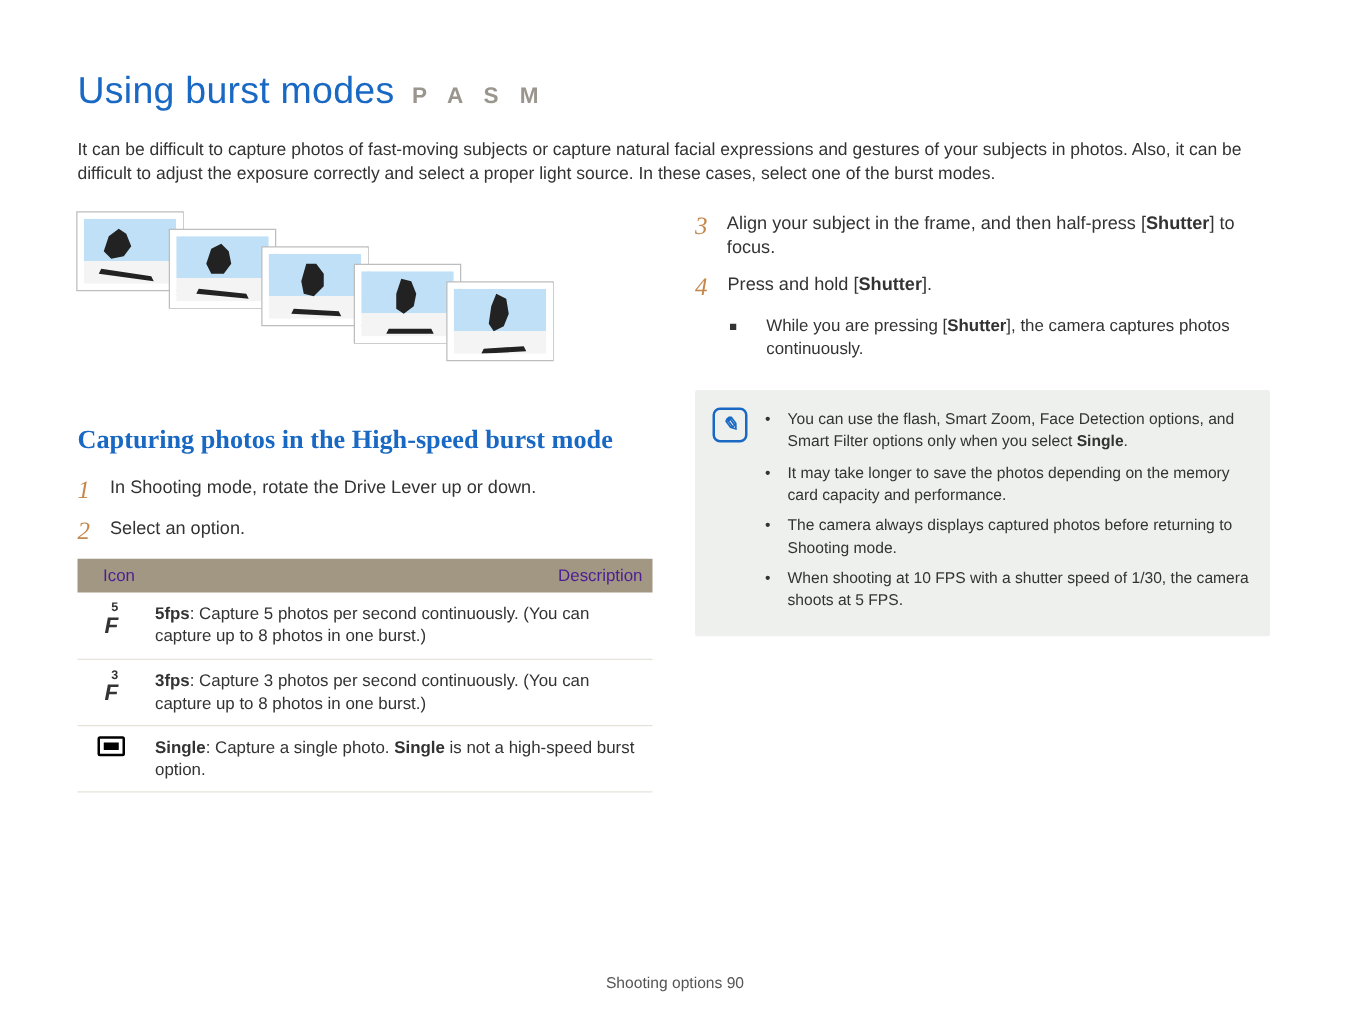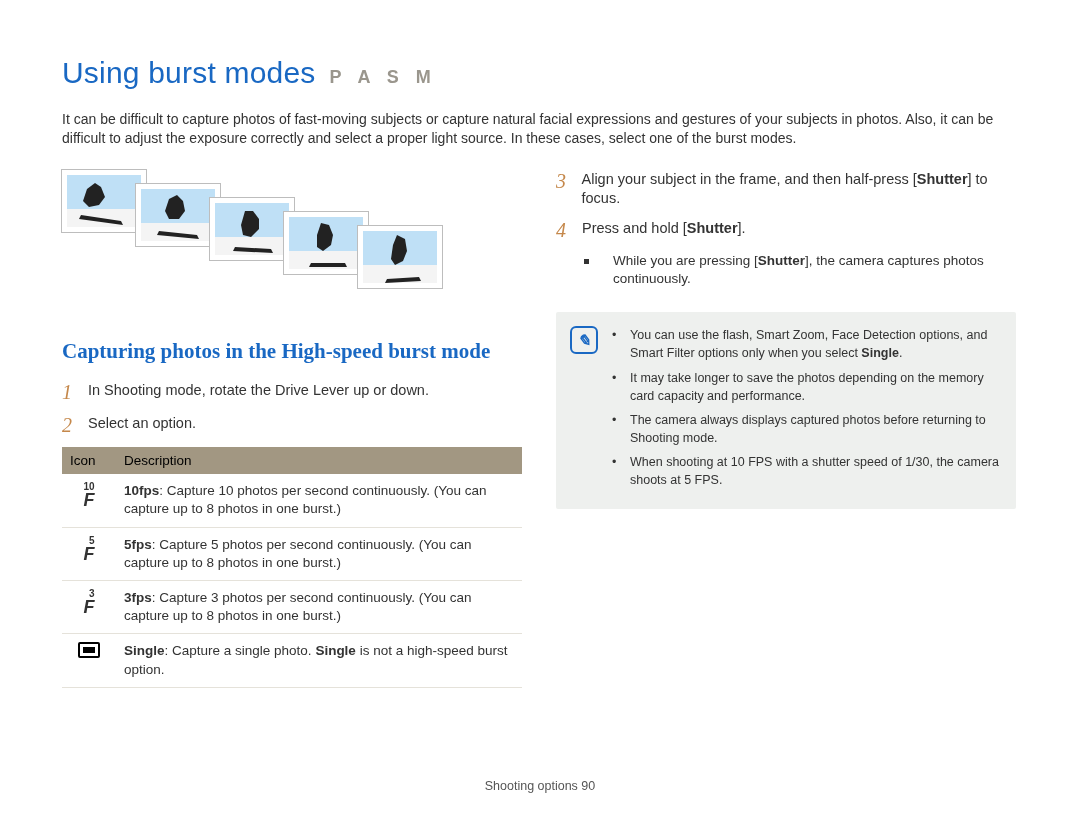--- a/index.html
+++ b/index.html
@@ -26,21 +26,21 @@
     background: linear-gradient(#bfe0f6 0 65%, #f4f4f4 65% 100%);
     overflow: hidden;
   }
   .thumb svg { display: block; }
   .subhead { font-size: 21px; color: #1968c3; line-height: 1.3; margin-bottom: 16px; font-family: Liberation Serif, serif; }
   .step { display: flex; gap: 10px; margin-bottom: 10px; align-items: flex-start; }
   .step-num { font-style: italic; font-size: 20px; color: #c5884b; width: 16px; font-family: Georgia, 'Times New Roman', serif;}
   .step-text { font-size: 14.5px; color: #333; line-height: 1.35; }
   .step-text b { font-weight: 700; }
   .tbl { width: 100%; border-collapse: collapse; margin-top: 10px; }
-  .tbl th { background: #a29782; color: #000000; font-weight: 400; text-align: left; font-size: 13.5px; padding: 6px 8px; }
+  .tbl th { background: #a29782; color: #4c1d95; font-weight: 400; text-align: right; font-size: 13.5px; padding: 6px 8px; }
   .tbl td { font-size: 13.5px; padding: 8px 8px; vertical-align: top; border-bottom: 1px solid #e5e2da; line-height: 1.35; }
   .tbl td.iconcell { width: 54px; text-align: center; }
   .iconwrap { display: inline-block; }
   .iconwrap .num { font-size: 10px; font-weight: 700; display:block; text-align:right; line-height:1; }
   .iconwrap .fsym { font-size: 18px; font-weight: 700; font-style: italic; line-height: 0.9; display:block; }
   .single-icon { display:inline-block; width:22px; height:16px; border:2px solid #000; border-radius:2px; position:relative; }
   .single-icon::after { content:""; position:absolute; inset:3px; background:#000; }
   .sub-bullet { display:flex; gap:24px; font-size:13.5px; color:#333; line-height:1.35; margin: 4px 0 14px 28px; }
   .sub-bullet .dot { width:5px; height:5px; background:#333; border-radius:0; margin-top:7px; flex:0 0 5px; }
   .note-box { background:#eef0ee; border-radius:2px; padding:14px 16px 14px 14px; display:flex; gap:14px; margin-top:24px; }
@@ -102,24 +102,20 @@
       <span class="step-text">Select an option.</span>
     </div>
 
     <table class="tbl">
       <tbody>
           <tr>
         <th style="width:54px;">Icon</th>
         <th>Description</th>
       </tr>
       <tr>
-        <td class="iconcell"><span class="iconwrap"><span class="num">10</span><span class="fsym">F</span></span></td>
-        <td><b>10fps</b><span>: Capture 10 photos per second continuously. (You can capture up to 8 photos in one burst.)</span></td>
-      </tr>
-      <tr>
         <td class="iconcell"><span class="iconwrap"><span class="num">5</span><span class="fsym">F</span></span></td>
         <td><b>5fps</b><span>: Capture 5 photos per second continuously. (You can capture up to 8 photos in one burst.)</span></td>
       </tr>
       <tr>
         <td class="iconcell"><span class="iconwrap"><span class="num">3</span><span class="fsym">F</span></span></td>
         <td><b>3fps</b><span>: Capture 3 photos per second continuously. (You can capture up to 8 photos in one burst.)</span></td>
       </tr>
       <tr>
         <td class="iconcell"><span class="single-icon"></span></td>
         <td><b>Single</b><span>: Capture a single photo. </span><b>Single</b><span> is not a high-speed burst option.</span></td>

